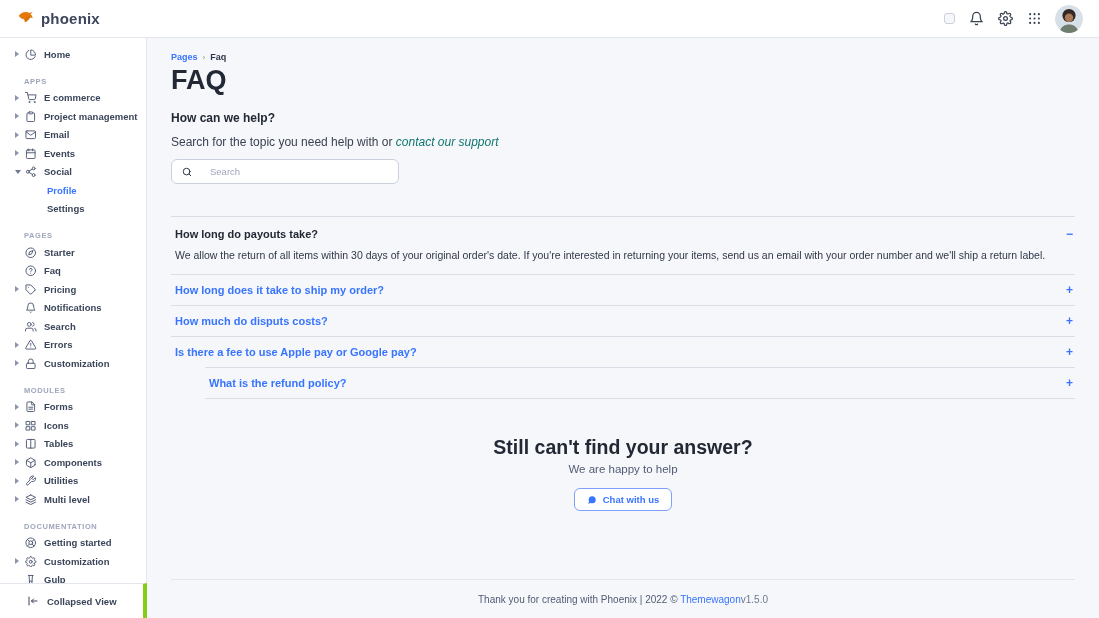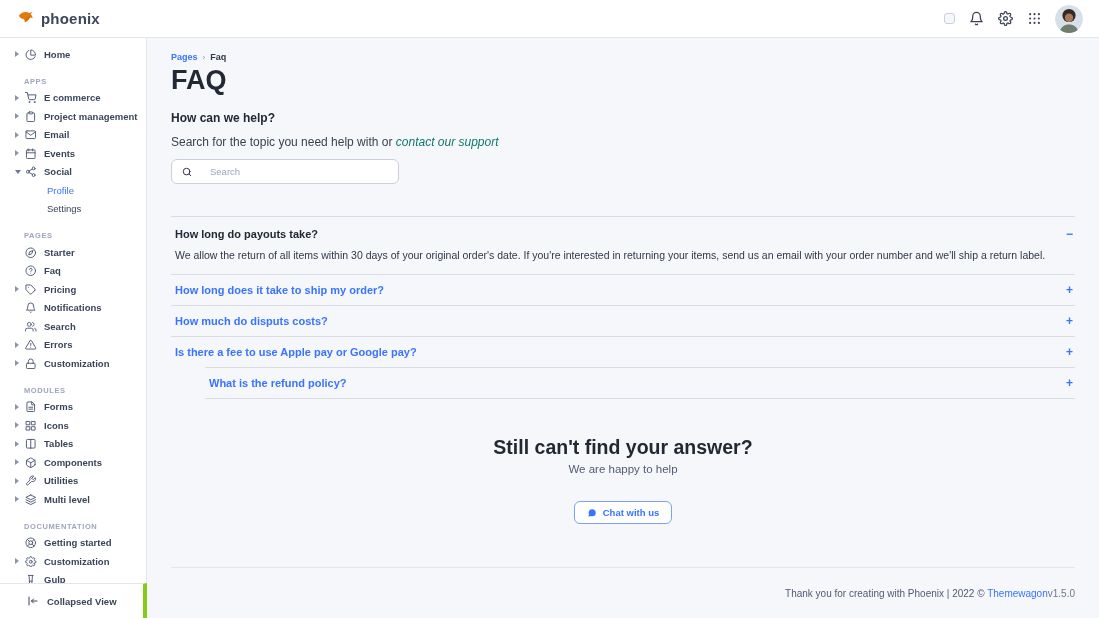--- a/index.html
+++ b/index.html
@@ -39,21 +39,21 @@
     padding-left:25px; position:relative; cursor:pointer; }
   .side-item .caret { position:absolute; left:15px; width:0; height:0; }
   .caret-right { border-top:3px solid transparent; border-bottom:3px solid transparent;
     border-left:4px solid #8a94ad; }
   .caret-down { border-left:3px solid transparent; border-right:3px solid transparent;
     border-top:4px solid #6e7891; }
   .side-icon { width:12px; height:12px; display:flex; align-items:center; }
   .side-icon svg { width:11.5px; height:11.5px; stroke:#525b75; }
   .side-text { font-size:9.5px; font-weight:600; color:#3a4559; white-space:nowrap; }
   .side-child { height:18.5px; display:flex; align-items:center; padding-left:47px;
-    font-size:9.5px; font-weight:400; color:#3a4559; cursor:pointer; }
+    font-size:9.5px; font-weight:700; color:#3a4559; cursor:pointer; }
   .side-child.active { color:#3874ff; }
   .sidebar-footer { position:fixed; left:0; bottom:0; width:147px; height:35px;
     background:#fff; border-top:1px solid #e3e6ed; border-right:4px solid #84cc16;
     display:flex; align-items:center; gap:8px; padding-left:27px; z-index:25;
     cursor:pointer; }
   .sidebar-footer svg { width:12px; height:12px; stroke:#3a4559; }
   .sidebar-footer .side-text { font-size:9.5px; }
 
   
   .main { position:fixed; top:38px; left:147px; width:952px; height:580px;
@@ -81,29 +81,29 @@
     cursor:pointer; padding:9px 2px 9px 4px; }
   .faq-item.expanded .faq-q { padding-top:11px; padding-bottom:2px;justify-content:space-between; }
   .faq-q-text { font-size:11px; font-weight:700; color:#3874ff; }
   .faq-item.expanded .faq-q-text { color:#222834; }
   .faq-toggle { font-size:12px; font-weight:700; color:#3874ff; line-height:1; }
   .faq-a { font-size:10.5px; color:#31374a; padding:7px 4px 13px; }
 
   .cta { margin-top:37px; text-align:center; }
   .cta-title { font-size:19.5px; font-weight:800; color:#222834; }
   .cta-sub { margin-top:4px; font-size:11.5px; color:#525b75; }
-  .cta-btn { margin-top:26px; display:inline-flex; align-items:center; gap:6px;
+  .cta-btn { margin-top:13px; display:inline-flex; align-items:center; gap:6px;
     padding:5px 12px; background:#fff; border:1px solid #7f9fff; border-radius:6px;
     color:#3874ff; font-size:9.5px; font-weight:700; cursor:pointer;
     font-family:"Liberation Sans",sans-serif; }
   .cta-btn svg { width:10px; height:10px; fill:#3874ff; }
 
-  .content-footer { position:absolute; left:24px; right:24px; bottom:0; height:51px;
+  .content-footer { position:absolute; left:24px; right:24px; bottom:0; height:39px;
     border-top:1px solid #e3e6ed; display:flex; align-items:center;
-    justify-content:flex-end; font-size:10px; color:#525b75; }
+    justify-content:center; font-size:10px; color:#525b75; }
   .content-footer a { color:#3874ff; text-decoration:none; cursor:pointer; }
   .version { color:#6e7891; }
 </style>
 </head>
 <body>
 
 <header class="navbar">
   <div class="brand">
     <span style="display:flex;">
       <svg width="19" height="19" viewBox="0 0 24 24">

